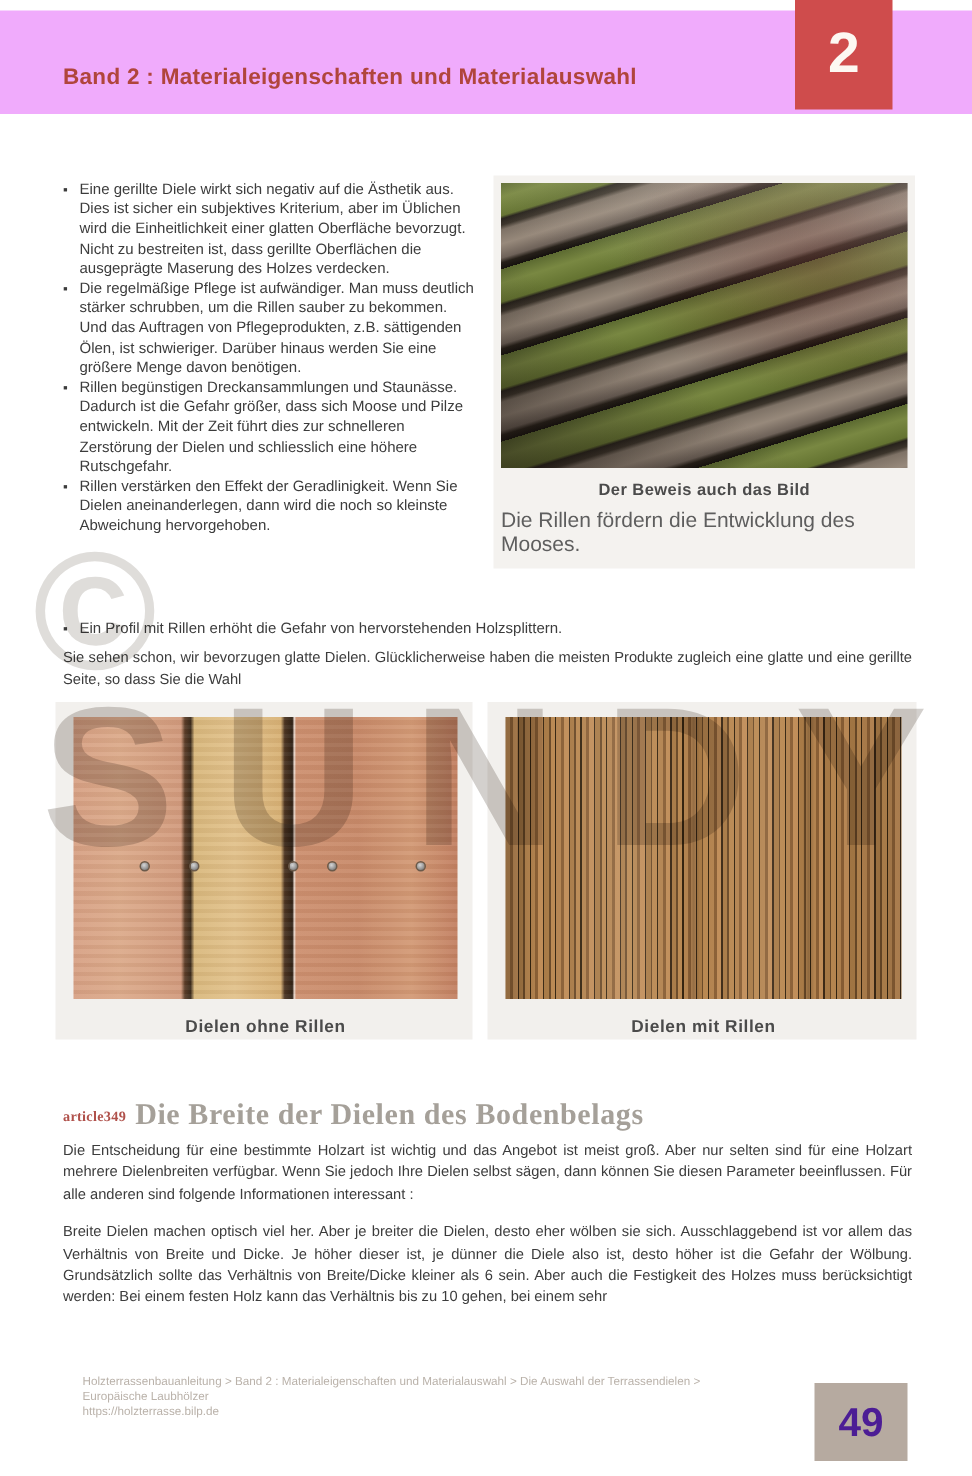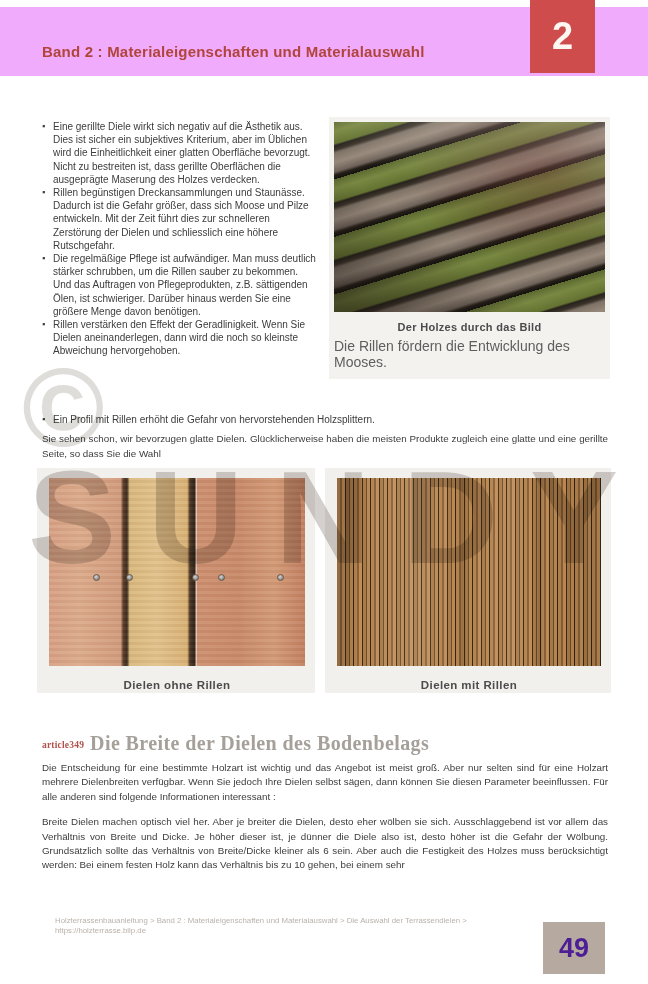--- a/index.html
+++ b/index.html
@@ -144,27 +144,27 @@
   </div>
   <div class="chapter-box">
     <span>2</span>
   </div>
 
   <div class="content">
 
     <div class="top-area">
       <div class="figure-moss">
         <div class="moss-image"></div>
-        <div class="fig-title">Der Holzes durch das Bild</div>
+        <div class="fig-title">Der Beweis auch das Bild</div>
         <div class="fig-sub">Die Rillen fördern die Entwicklung des Mooses.</div>
       </div>
       <div class="bullets">
         <div class="bullet-item">Eine gerillte Diele wirkt sich negativ auf die Ästhetik aus. Dies ist sicher ein subjektives Kriterium, aber im Üblichen wird die Einheitlichkeit einer glatten Oberfläche bevorzugt. Nicht zu bestreiten ist, dass gerillte Oberflächen die ausgeprägte Maserung des Holzes verdecken.</div>
+        <div class="bullet-item">Die regelmäßige Pflege ist aufwändiger. Man muss deutlich stärker schrubben, um die Rillen sauber zu bekommen. Und das Auftragen von Pflegeprodukten, z.B. sättigenden Ölen, ist schwieriger. Darüber hinaus werden Sie eine größere Menge davon benötigen.</div>
         <div class="bullet-item">Rillen begünstigen Dreckansammlungen und Staunässe. Dadurch ist die Gefahr größer, dass sich Moose und Pilze entwickeln. Mit der Zeit führt dies zur schnelleren Zerstörung der Dielen und schliesslich eine höhere Rutschgefahr.</div>
-        <div class="bullet-item">Die regelmäßige Pflege ist aufwändiger. Man muss deutlich stärker schrubben, um die Rillen sauber zu bekommen. Und das Auftragen von Pflegeprodukten, z.B. sättigenden Ölen, ist schwieriger. Darüber hinaus werden Sie eine größere Menge davon benötigen.</div>
         <div class="bullet-item">Rillen verstärken den Effekt der Geradlinigkeit. Wenn Sie Dielen aneinanderlegen, dann wird die noch so kleinste Abweichung hervorgehoben.</div>
       </div>
     </div>
     <div class="bullet-item wide">Ein Profil mit Rillen erhöht die Gefahr von hervorstehenden Holzsplittern.</div>
 
     <p class="para p1">Sie sehen schon, wir bevorzugen glatte Dielen. Glücklicherweise haben die meisten Produkte zugleich eine glatte und eine gerillte Seite, so dass Sie die Wahl</p>
 
     <div class="figures-row">
       <div class="wood-card card-smooth">
         <div class="wood-image smooth-image">
@@ -188,19 +188,20 @@
 
     <p class="para p3">Die Entscheidung für eine bestimmte Holzart ist wichtig und das Angebot ist meist groß. Aber nur selten sind für eine Holzart mehrere Dielenbreiten verfügbar. Wenn Sie jedoch Ihre Dielen selbst sägen, dann können Sie diesen Parameter beeinflussen. Für alle anderen sind folgende Informationen interessant :</p>
     <p class="para p4">Breite Dielen machen optisch viel her. Aber je breiter die Dielen, desto eher wölben sie sich. Ausschlaggebend ist vor allem das Verhältnis von Breite und Dicke. Je höher dieser ist, je dünner die Diele also ist, desto höher ist die Gefahr der Wölbung. Grundsätzlich sollte das Verhältnis von Breite/Dicke kleiner als 6 sein. Aber auch die Festigkeit des Holzes muss berücksichtigt werden: Bei einem festen Holz kann das Verhältnis bis zu 10 gehen, bei einem sehr</p>
   </div>
 
   <div class="watermark-copyright">©</div>
   <div class="watermark-text">SUNDY</div>
 
   <div class="footer-breadcrumb">
     <div>Holzterrassenbauanleitung &gt; Band 2 : Materialeigenschaften und Materialauswahl &gt; Die Auswahl der Terrassendielen &gt;</div>
+    <div>Europäische Laubhölzer</div>
     <div>https://holzterrasse.bilp.de</div>
   </div>
   <div class="page-number-box">
     <span>49</span>
   </div>
 
 </div>
 
 </body></html>

